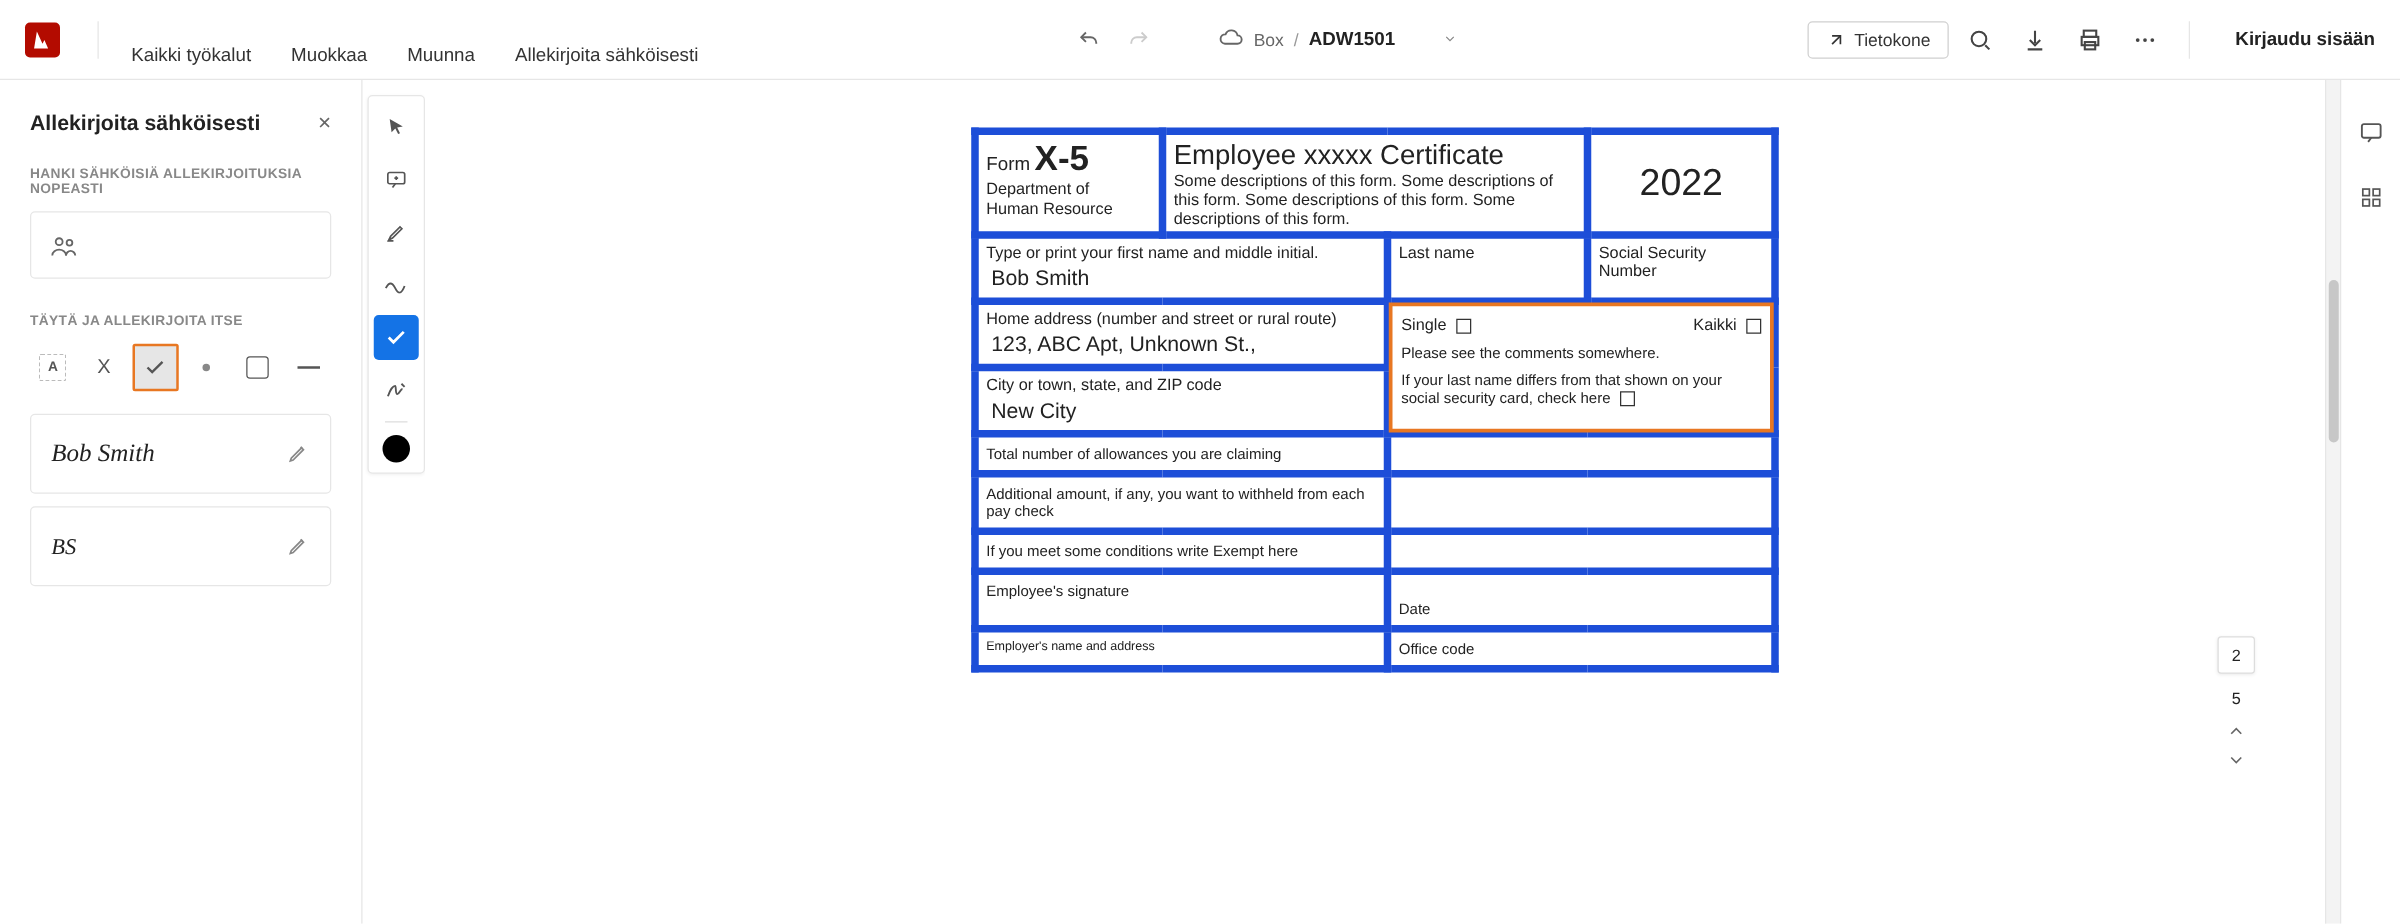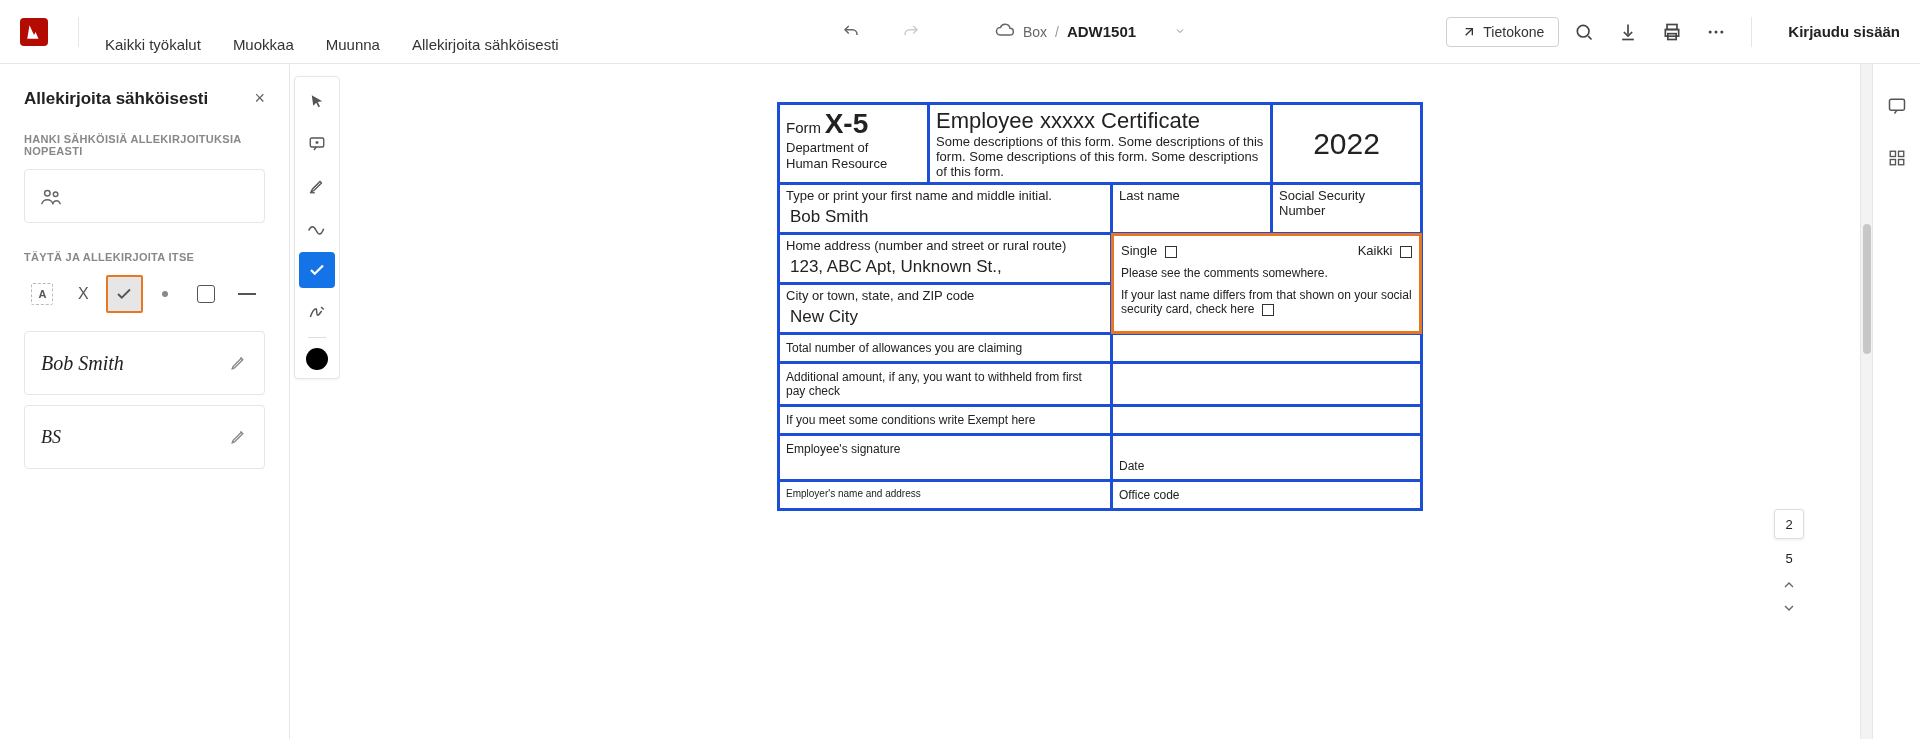--- a/index.html
+++ b/index.html
@@ -6,21 +6,21 @@
 body { font-family: -apple-system, BlinkMacSystemFont, "Segoe UI", Arial, sans-serif; font-size: 14px; color: #222; background: #fff; overflow: hidden; width: 1920px; height: 739px; }
 
 
 .topbar { display: flex; align-items: center; height: 64px; border-bottom: 1px solid #e6e6e6; padding: 0 20px; }
 .logo { width: 28px; height: 28px; background: #b30b00; border-radius: 4px; display: flex; align-items: center; justify-content: center; margin-right: 20px; }
 .logo svg { width: 18px; height: 18px; }
 .top-divider { width: 1px; height: 30px; background: #e6e6e6; margin: 0 10px; }
 .menu-tabs { display: flex; margin-top: 25px; }
 .menu-tab { padding: 0 16px; height: 64px; display: flex; align-items: center; font-size: 15px; color: #333; cursor: pointer; position: relative; }
 .menu-tab.active::after { content: ""; position: absolute; bottom: 0; left: 0; right: 0; height: 3px; background: #333; }
-.topbar-center { flex: 1; display: flex; align-items: center; justify-content: center; gap: 28px; }
+.topbar-center { flex: 1; display: flex; align-items: center; justify-content: center; gap: 8px; }
 .history-btn { width: 32px; height: 32px; display: flex; align-items: center; justify-content: center; color: #666; cursor: pointer; border-radius: 4px; }
 .history-btn.disabled { color: #ccc; }
 .cloud-breadcrumb { display: flex; align-items: center; gap: 8px; margin-left: 40px; }
 .cloud-icon { color: #666; }
 .breadcrumb-text { color: #666; font-size: 14px; }
 .breadcrumb-sep { color: #999; }
 .breadcrumb-file { font-weight: 600; font-size: 15px; }
 .file-dropdown { color: #888; margin-left: 30px; cursor: pointer; }
 .topbar-right { display: flex; align-items: center; gap: 6px; }
 .device-btn { display: flex; align-items: center; gap: 6px; border: 1px solid #d0d0d0; border-radius: 4px; padding: 6px 14px; cursor: pointer; color: #333; font-size: 14px; }
@@ -53,21 +53,21 @@
 .vtoolbar-wrap { background: #fff; border: 1px solid #e6e6e6; border-radius: 4px; display: flex; flex-direction: column; align-items: center; padding: 4px; margin-left: 4px; margin-top: 12px; box-shadow: 0 1px 3px rgba(0,0,0,0.06); }
 .vtool { width: 36px; height: 36px; display: flex; align-items: center; justify-content: center; cursor: pointer; border-radius: 4px; color: #555; margin: 3px 0; }
 .vtool.primary { background: #1473e6; color: #fff; }
 .vtool-divider { width: 18px; height: 1px; background: #ddd; margin: 4px 0; }
 .color-swatch { width: 22px; height: 22px; border-radius: 50%; background: #000; cursor: pointer; margin: 6px 0 4px 0; }
 
 
 .canvas-area { flex: 1; background: #fff; display: flex; justify-content: center; padding-top: 38px; position: relative; overflow: hidden; }
 .doc { width: 646px; background: #fff; }
 .doc table { border-collapse: collapse; width: 100%; }
-.doc td { border: 3px solid #1d4ed8; padding: 3px 6px; font-size: 13px; vertical-align: top; }
+.doc td { border: 6px solid #1d4ed8; padding: 3px 6px; font-size: 13px; vertical-align: top; }
 .form-head-left { width: 150px; }
 .form-num { font-size: 28px; font-weight: 700; }
 .form-label { font-size: 15px; }
 .form-dept { font-size: 13px; line-height: 1.2; }
 .form-title { font-size: 22px; }
 .form-desc { font-size: 13px; }
 .form-year { font-size: 30px; font-weight: 400; text-align: center; }
 .field-label { font-size: 13px; }
 .field-value { font-size: 17px; padding: 4px 2px 2px 4px; }
 .highlight-box { border: 3px solid #e87722; position: absolute; pointer-events: none; }
@@ -321,21 +321,21 @@
           <td colspan="2">
             <div class="field-label">City or town, state, and ZIP code</div>
             <div class="field-value">New City</div>
           </td>
         </tr>
         <tr>
               <td colspan="2" style="font-size:12px;padding:6px">Total number of allowances you are claiming</td>
               <td colspan="2"></td>
             </tr>
         <tr>
-              <td colspan="2" style="font-size:12px;padding:6px">Additional amount, if any, you want to withheld from first pay check</td>
+              <td colspan="2" style="font-size:12px;padding:6px">Additional amount, if any, you want to withheld from each pay check</td>
               <td colspan="2"></td>
             </tr>
         <tr>
               <td colspan="2" style="font-size:12px;padding:6px">If you meet some conditions write Exempt here</td>
               <td colspan="2"></td>
             </tr>
         <tr>
               <td colspan="2" style="font-size:12px;padding:6px;height:46px">Employee's signature</td>
               <td colspan="2" style="font-size:12px;vertical-align:bottom;padding:6px">Date</td>
             </tr>

